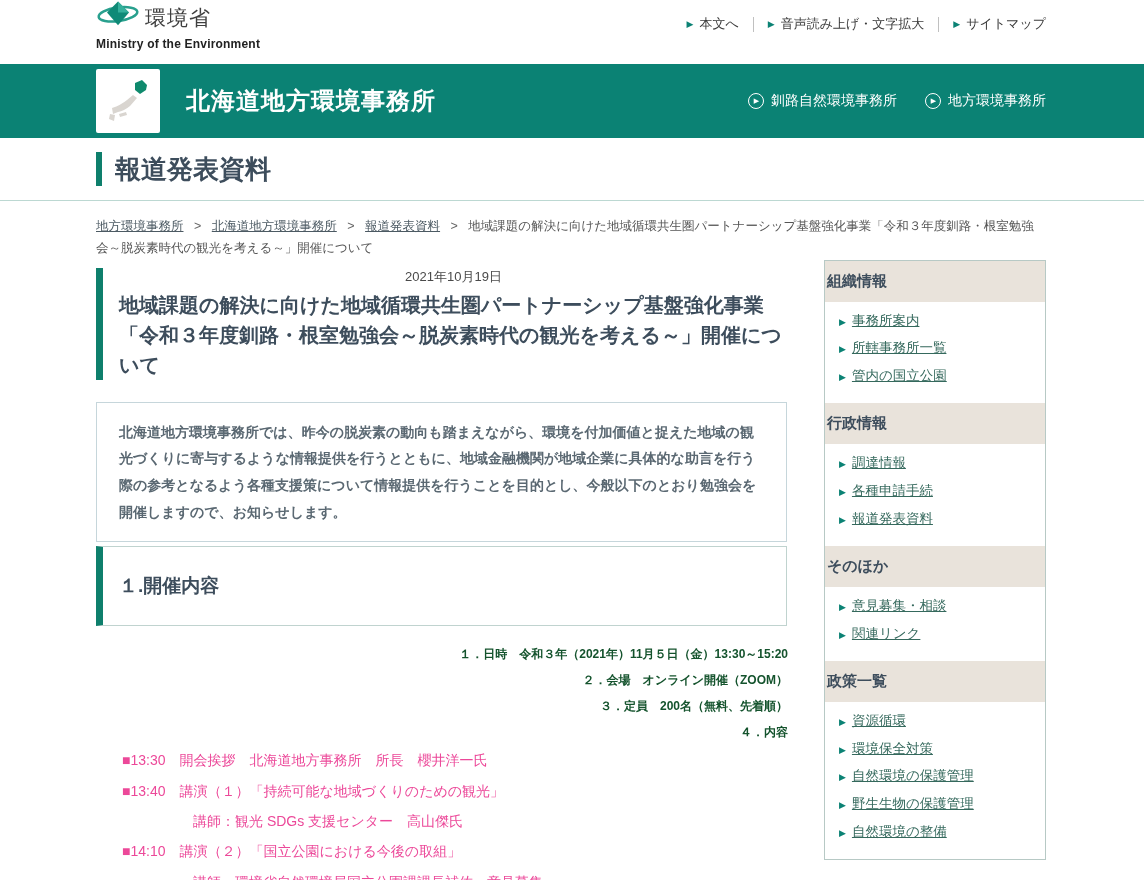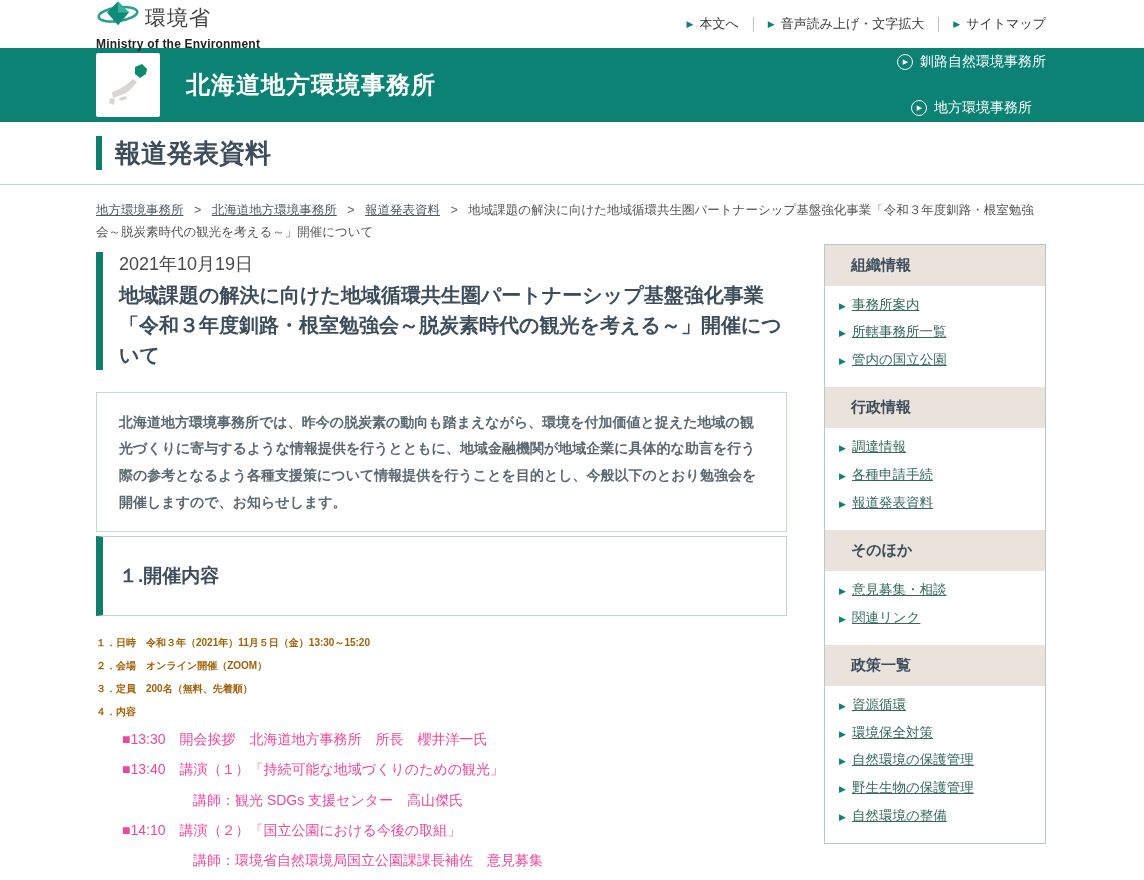--- a/index.html
+++ b/index.html
@@ -2,77 +2,77 @@
 <html lang="ja"><head>
 <meta charset="utf-8">
 <style>
   * { margin:0; padding:0; box-sizing:border-box; }
   html,body { width:1144px; height:880px; overflow:hidden; background:#fff;
     font-family:"Liberation Sans","DejaVu Sans",sans-serif; }
   a { text-decoration:none; cursor:pointer; }
   .container { width:950px; margin-left:96px; }
 
   
-  .topbar { height:48px; background:#fff; }
+  .topbar { height:64px; background:#fff; }
   .topbar-inner { height:48px; display:flex; align-items:center; justify-content:space-between; }
   .logo { display:flex; flex-direction:column; line-height:1; }
   .logo-top { display:flex; align-items:center; gap:5px; }
   .logo-jp { font-size:21px; color:#3f3f3f; letter-spacing:1px; }
   .logo-en { font-size:12px; font-weight:bold; color:#222; margin-top:2px; letter-spacing:.2px; }
   .top-links { display:flex; align-items:center; }
   .top-link { font-size:13px; color:#3a3a3a; display:flex; align-items:center; }
   .top-link .arr, .side-arr, .crumb-arr { color:#0b8274; font-size:9px; margin-right:6px; }
   .vsep { width:1px; height:15px; background:#c0c0c0; margin:0 14px; }
 
   
   .band { height:74px; background:#0b8274; }
   .band-inner { height:74px; display:flex; align-items:center; justify-content:space-between; }
   .band-left { display:flex; align-items:center; gap:26px; }
   .map-box { width:64px; height:64px; background:#fff; border-radius:2px; display:flex; align-items:center; justify-content:center; }
   .office { font-size:24px; font-weight:bold; color:#fff; letter-spacing:1px; }
-  .band-links { display:flex; align-items:center; gap:28px;flex-direction:column; }
+  .band-links { display:flex; align-items:center; gap:28px; }
   .band-link { color:#fff; font-size:14px; display:flex; align-items:center; gap:7px; }
   .pc-icon { width:16px; height:16px; border:1px solid #fff; border-radius:50%; display:inline-flex; align-items:center; justify-content:center; font-size:7px; color:#fff; padding-left:1px; }
 
   
   .heading-band { height:63px; border-bottom:1px solid #bcd8d2; display:flex; align-items:center; }
   .page-heading { display:flex; align-items:center; }
   .gbar { display:inline-block; width:6px; height:34px; background:#0e7f6c; margin-right:13px; }
   .page-heading span.txt { font-size:26px; font-weight:bold; color:#3d4d5c; }
 
   
   .breadcrumb { width:950px; padding-top:15px; font-size:12.5px; line-height:1.75; color:#555; }
   .breadcrumb a { color:#4c5a63; text-decoration:underline; }
   .crumb-sep { margin:0 7px; color:#666; }
 
   
   .main { display:flex; margin-top:0; }
   .content { width:692px; }
   .sidebar { width:222px; margin-left:36px; }
 
   .article-head { margin-top:8px; border-left:7px solid #0e7f6c; padding-left:16px; }
-  .art-date { font-size:18px; color:#4a4a4a; margin-bottom:4px; }
+  .art-date { font-size:13px; color:#4a4a4a; margin-bottom:4px;text-align:center; }
   .art-title { width:670px; font-size:20px; font-weight:bold; color:#3d4d5c; line-height:1.5; }
 
   .summary { margin-top:22px; width:691px; border:1px solid #c6d6db; padding:16px 22px;
     font-size:14px; line-height:1.9; color:#5a6872;font-weight:bold; }
 
   .sec-head { margin-top:4px; width:691px; border:1px solid #c0d3cf; border-left:7px solid #0e7f6c;
     padding:26px 16px; font-size:19px; font-weight:bold; color:#3d4d5c; }
 
   .info-list { list-style:none; margin-top:20px; }
-  .info-list li { font-size:10px; font-weight:bold; color:#a16207; line-height:1.4; margin-bottom:9px; }
+  .info-list li { font-size:12px; font-weight:bold; color:#14532d; line-height:1.4; margin-bottom:9px;text-align:right; }
 
   .schedule { margin-top:10px; }
   .schedule .row { font-size:14px; color:#ec4899; line-height:1.45; margin-bottom:10px; padding-left:26px; }
   .schedule .row.indent { padding-left:97px; }
 
   
   .side-box { border:1px solid #b7c9c5; }
-  .side-sec-head { background:#e9e3db; padding:11px 26px; font-size:15px; font-weight:bold; color:#3d4d5c; }
+  .side-sec-head { background:#e9e3db; padding:11px 2px; font-size:15px; font-weight:bold; color:#3d4d5c; }
   .side-list { list-style:none; padding:1px 14px 10px; }
   .side-list li { margin:8px 0; font-size:13.5px; line-height:1.45; }
   .side-list a { color:#35695d; text-decoration:underline; }
 </style>
 </head>
 <body>
 
 <div class="topbar">
   <div class="container topbar-inner">
     <a class="logo">

